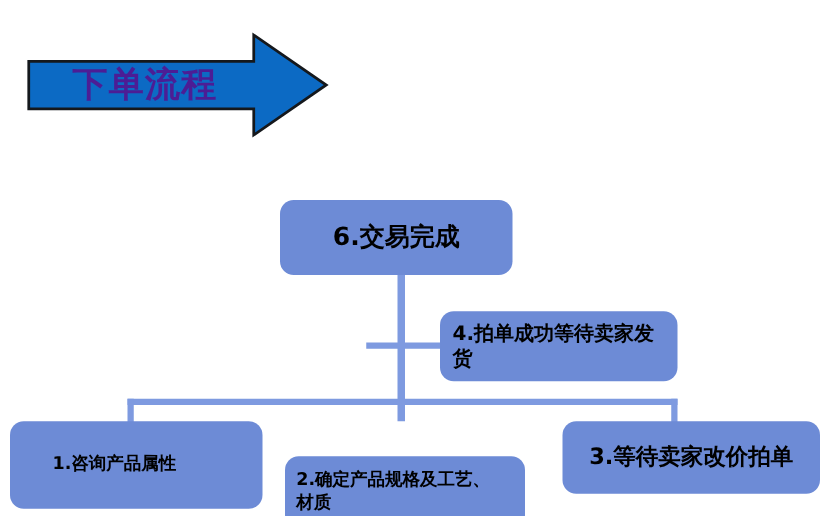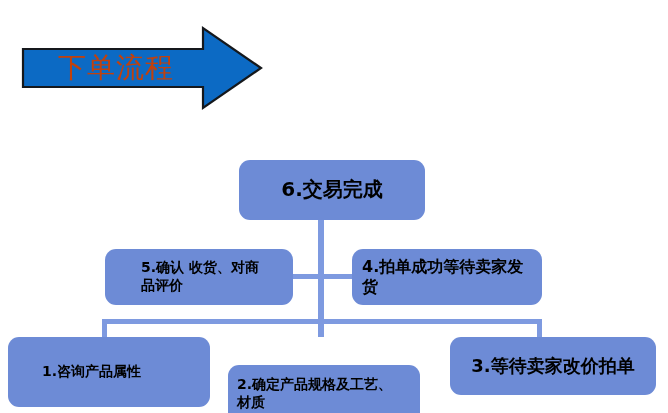--- a/index.html
+++ b/index.html
@@ -34,22 +34,22 @@
   #banner-arrow-label {
     position: absolute;
     left: 0px;
     top: 0px;
     width: 196px;
     height: 92px;
     display: flex;
     align-items: center;
     justify-content: center;
     font-size: 28px;
-    font-weight: 400;
-    color: #c2410c;
+    font-weight: 700;
+    color: #4c1d95;
     letter-spacing: 1px;
     font-family: "DejaVu Serif", "Liberation Serif", serif;
     white-space: nowrap;
     pointer-events: none;
   }
 
   
   .conn {
     position: absolute;
     background: #7e9ae0;
@@ -69,21 +69,21 @@
     line-height: 1.28;
     overflow: hidden;
   }
   .node .node-text {
     display: block;
     width: 100%;
     white-space: pre-line;
   }
 
   #node-6 {
-    left: 239px; top: 160px;
+    left: 224px; top: 160px;
     width: 186px; height: 60px;
     font-size: 20px;
     justify-content: flex-end;
     text-align: center;
   }
   #node-5 {
     left: 105px; top: 249px;
     width: 188px; height: 56px;
     font-size: 14px;
     padding-left: 36px;
@@ -145,24 +145,20 @@
   <div class="conn" style="left:102px; top:319px; width:440px; height:5px;"></div>
 
   <div class="conn" style="left:102px; top:319px; width:5px; height:20px;"></div>
 
   <div class="conn" style="left:537px; top:319px; width:5px; height:20px;"></div>
 
   <div class="node" id="node-6">
     <span class="node-text">6.交易完成</span>
   </div>
 
-  <div class="node" id="node-5">
-    <span class="node-text">5.确认 收货、对商
-品评价</span>
-  </div>
 
   <div class="node" id="node-4">
     <span class="node-text">4.拍单成功等待卖家发货</span>
   </div>
 
   <div class="node" id="node-1">
     <span class="node-text">1.咨询产品属性</span>
   </div>
 
   <div class="node" id="node-2">

